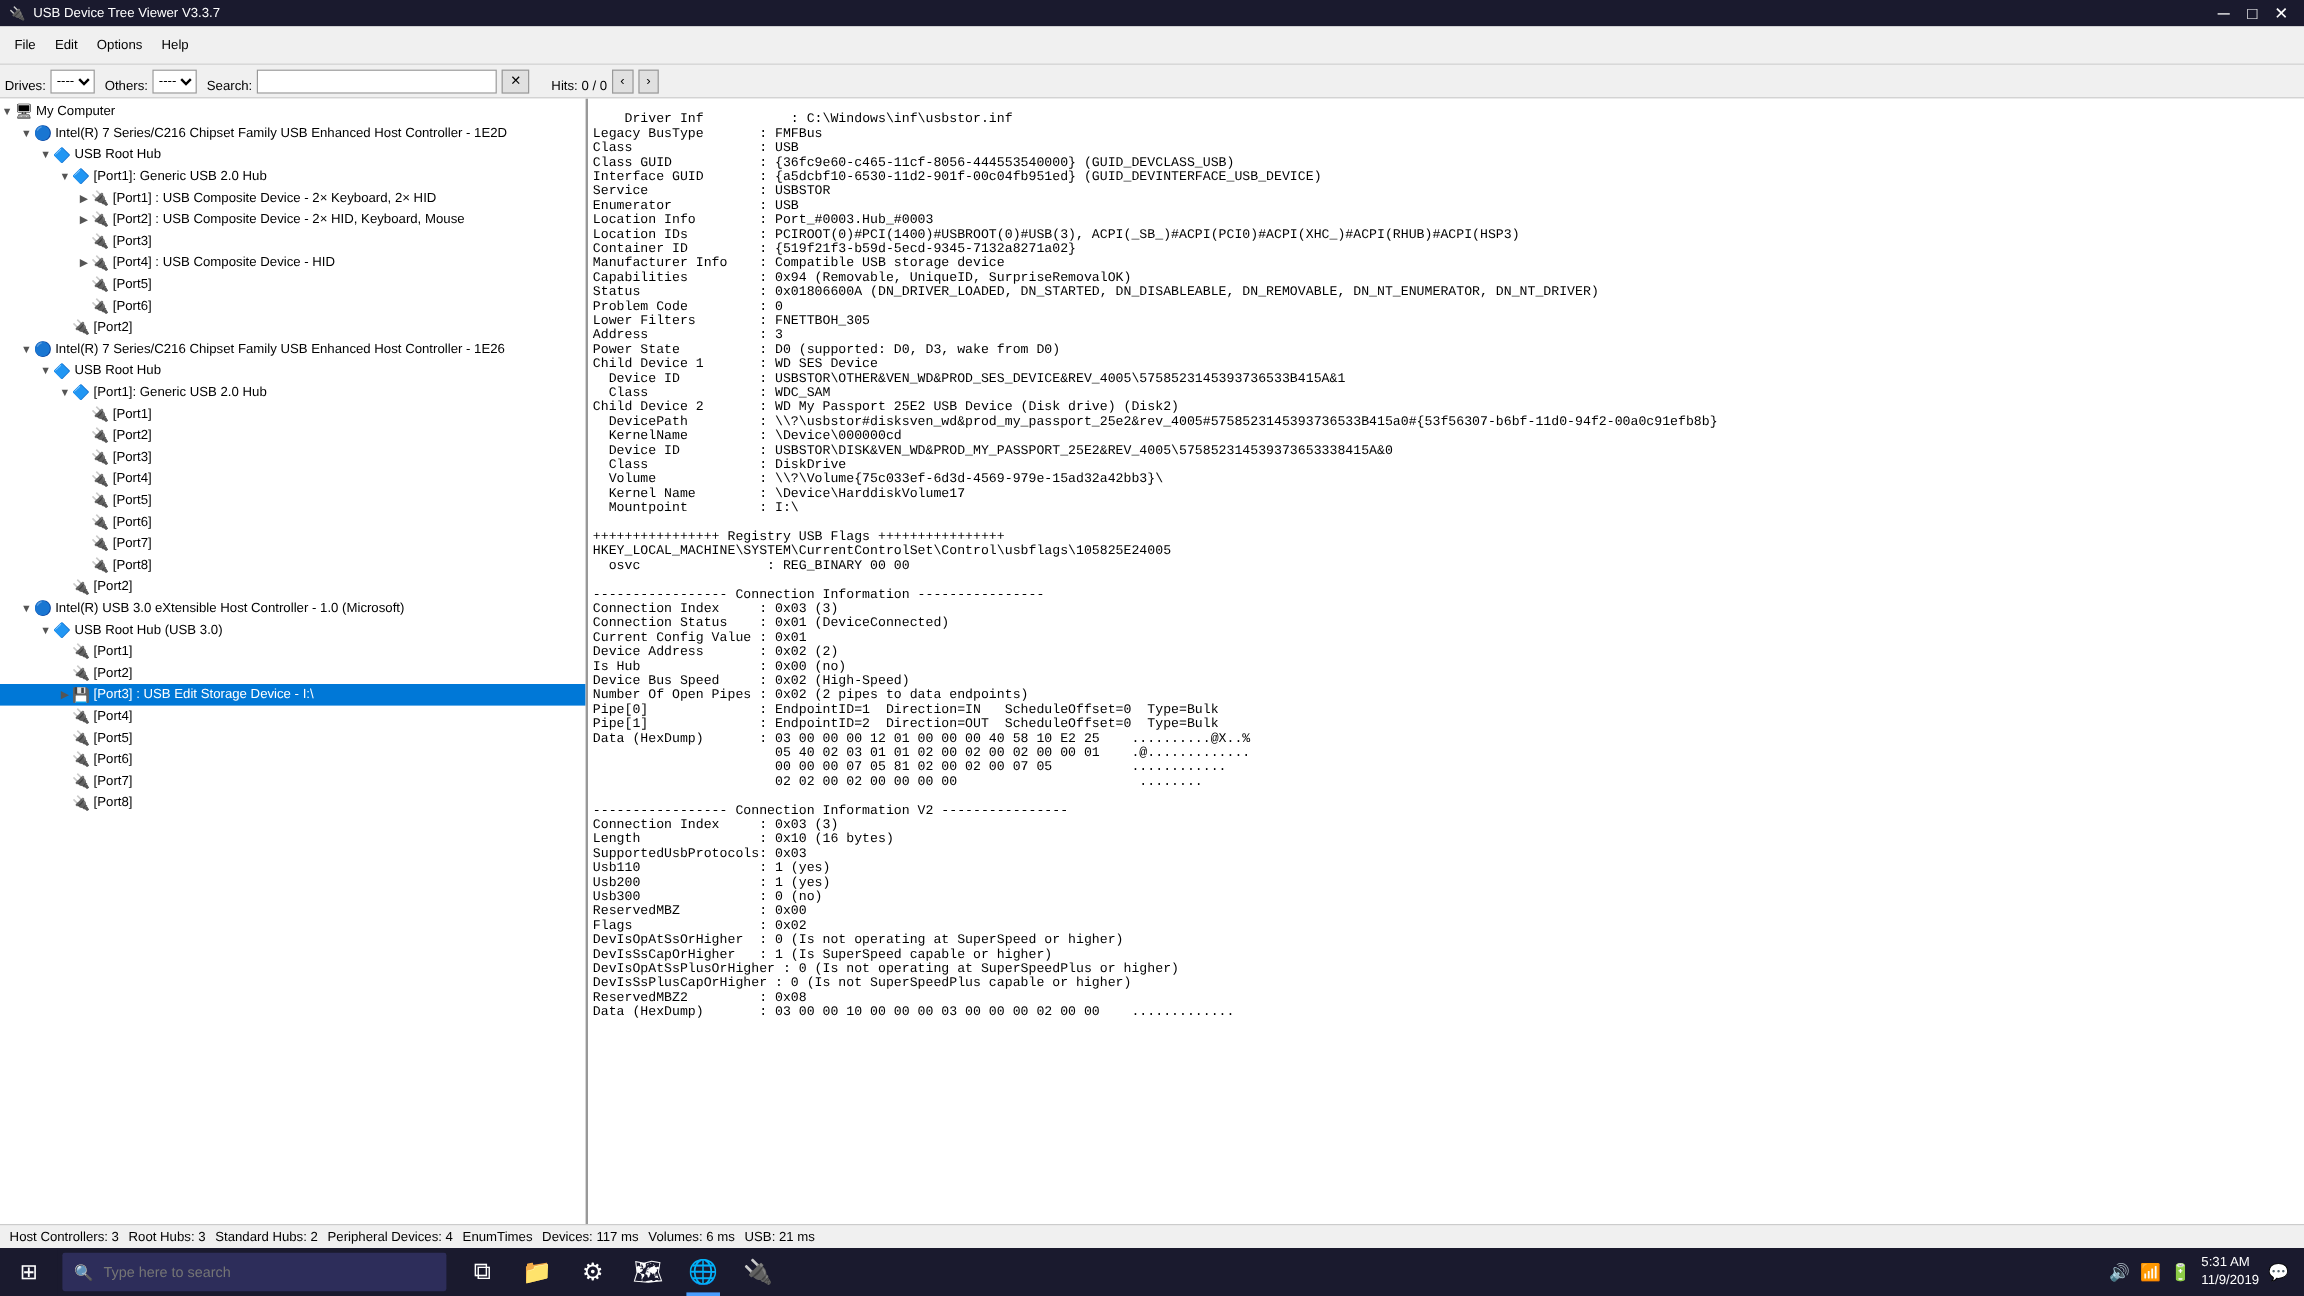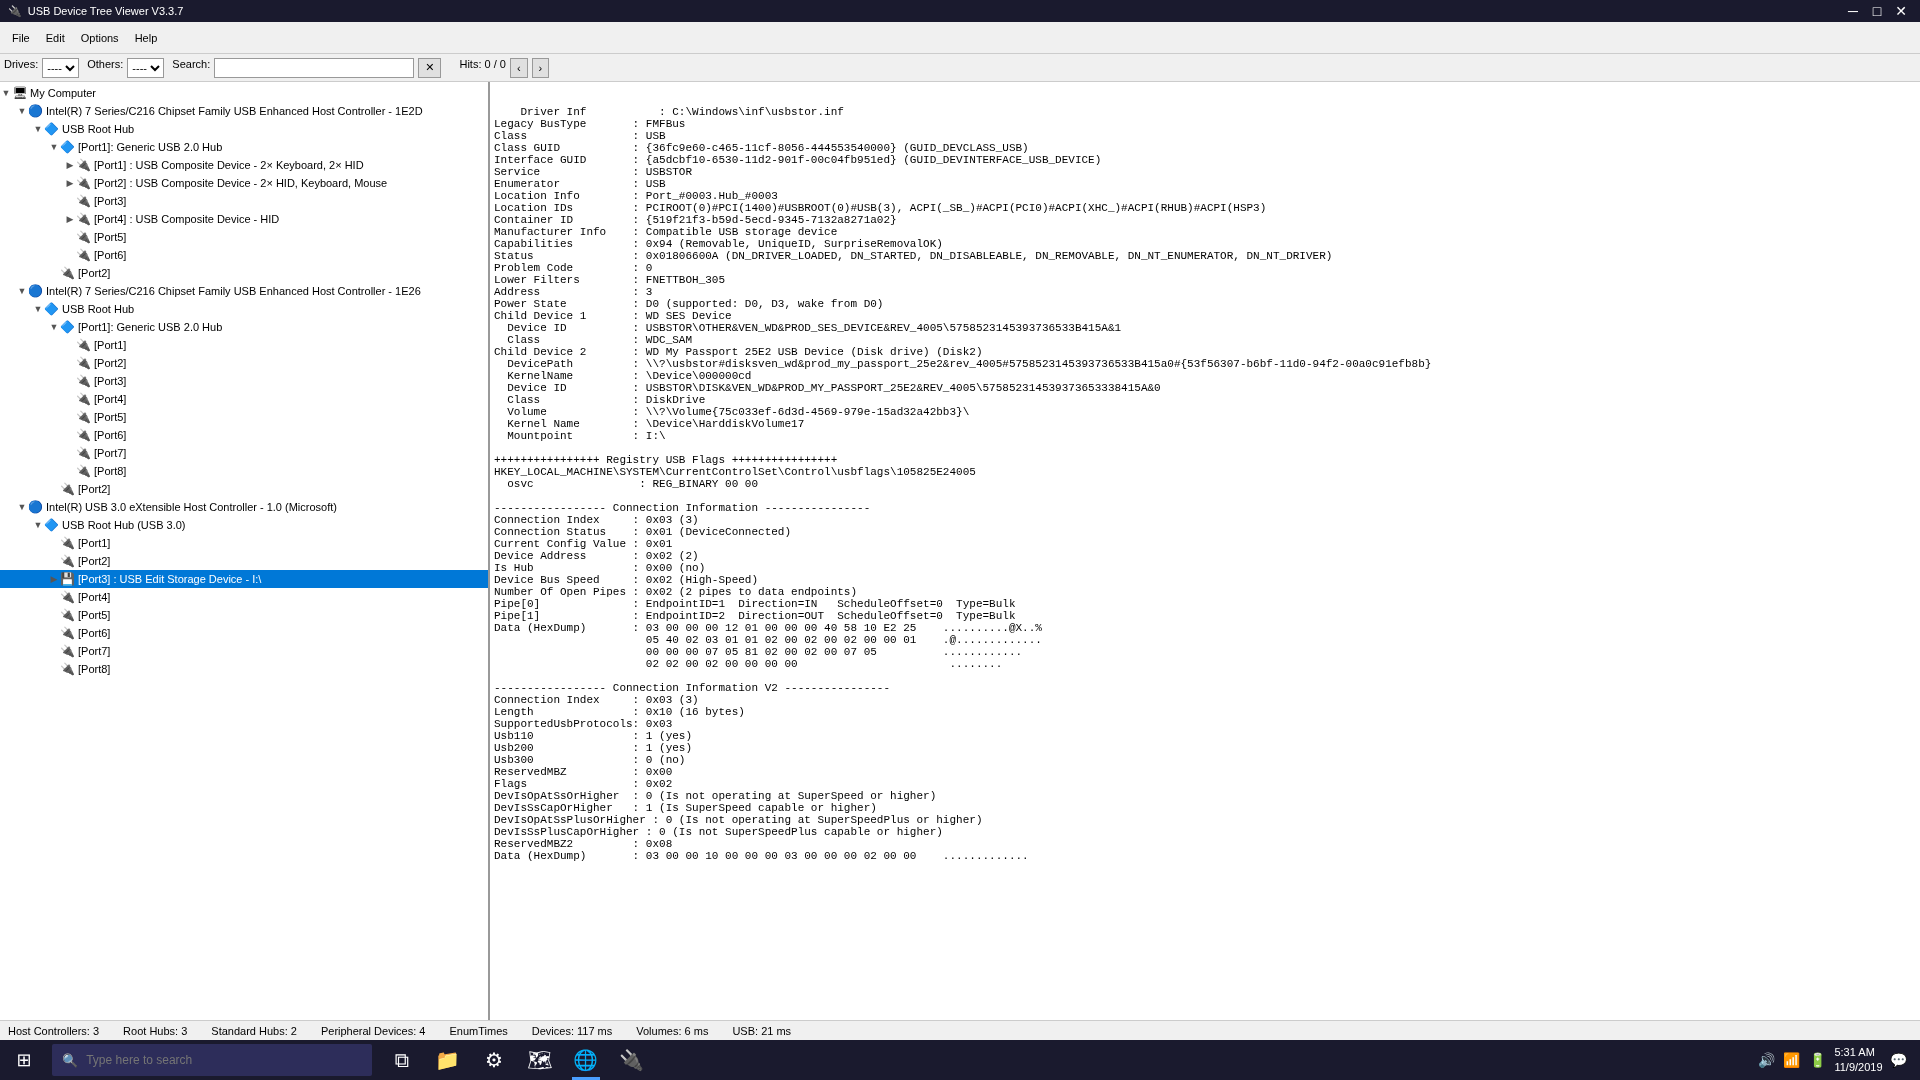--- a/index.html
+++ b/index.html
@@ -52,21 +52,21 @@
       gap: 8px;
       flex-shrink: 0;
     }
     .toolbar-label { font-size: 11px; }
     .toolbar-select {
       height: 20px;
       font-size: 11px;
       border: 1px solid #999;
       background: #fff;
     }
-    .toolbar-group { display: flex; align-items: flex-start; gap: 4px; }
+    .toolbar-group { display: flex; align-items: flex-end; gap: 4px; }
     .search-input {
       height: 20px;
       width: 200px;
       font-size: 11px;
       border: 1px solid #999;
       padding: 0 4px;
     }
     .search-btn {
       height: 20px;
       font-size: 11px;
@@ -96,35 +96,35 @@
     }
 
     
     #detail-panel {
       flex: 1;
       overflow-y: auto;
       overflow-x: auto;
       background: #fff;
       font-family: 'Courier New', monospace;
       font-size: 11px;
-      padding: 12px 4px;
+      padding: 0 4px;
       white-space: pre;
     }
 
     
     #status-bar {
       background: #f0f0f0;
       height: 20px;
       border-top: 1px solid #ccc;
       display: flex;
       align-items: center;
       padding: 0 8px;
       font-size: 11px;
       flex-shrink: 0;
-      gap: 24px;
+      gap: 8px;
     }
 
     
     #taskbar {
       background: #1a1a2e;
       height: 40px;
       display: flex;
       align-items: center;
       flex-shrink: 0;
       color: #fff;

